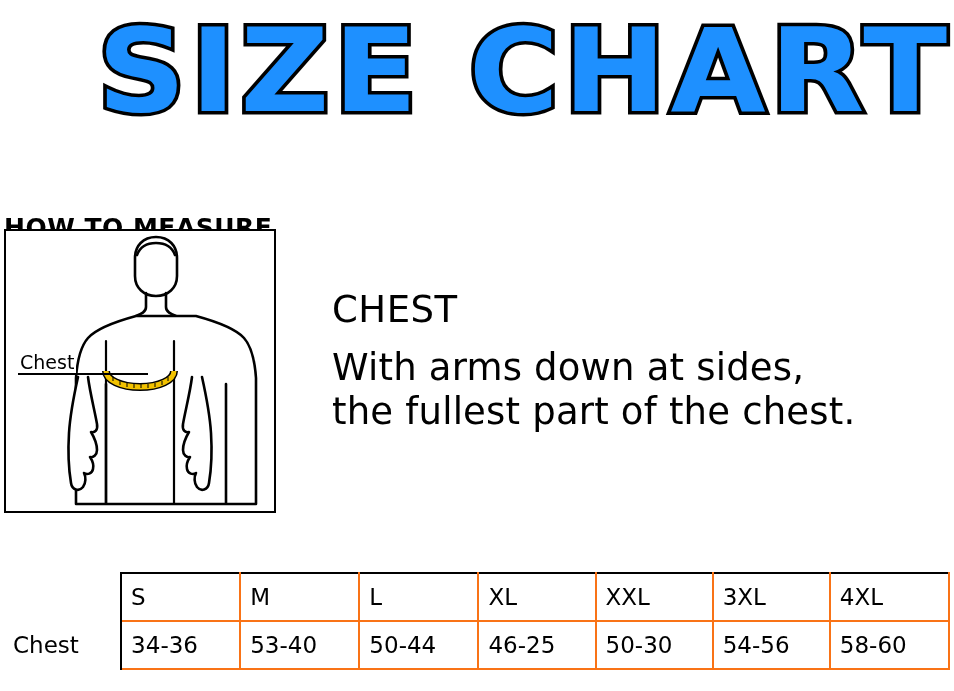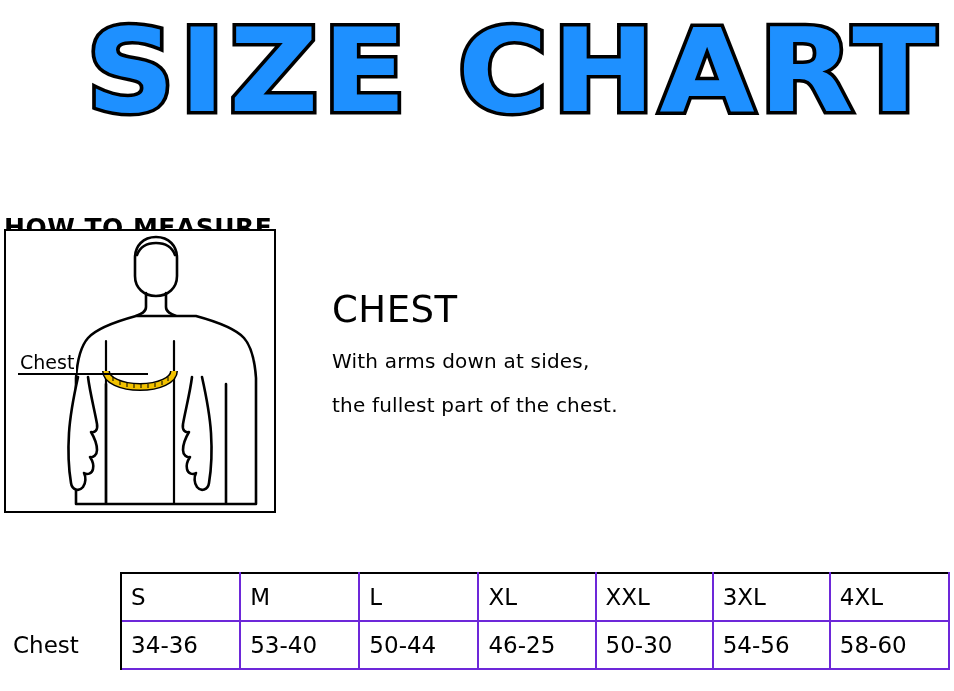--- a/index.html
+++ b/index.html
@@ -12,21 +12,21 @@
     height: 691px;
     position: relative;
     font-family: "Liberation Sans", sans-serif;
     color: #000000;
     overflow: hidden;
   }
 
   
   .title-wrap {
     position: absolute;
-    left: 4px;
+    left: 15px;
     top: 0;
     width: 820px;
     height: 148px;
   }
   .title-text {
     position: absolute;
     left: 8px;
     top: -4px;
     width: 946px;
     font-family: "DejaVu Sans", sans-serif;
@@ -99,40 +99,40 @@
     width: 614px;
   }
   .desc-title {
     font-family: "DejaVu Sans", sans-serif;
     font-size: 37px;
     line-height: 46px;
     letter-spacing: 0.5px;
   }
   .desc-body {
     font-family: "DejaVu Sans", sans-serif;
-    font-size: 20px;
+    font-size: 37px;
     line-height: 44px;
     letter-spacing: 0.2px;
-    margin-top: 6px;
+    margin-top: 13px;
   }
 
   
   .table-wrap {
     position: absolute;
     left: 4px;
     top: 572px;
     width: 946px;
   }
   table.size-table {
     border-collapse: collapse;
     width: 946px;
     table-layout: fixed;
   }
   table.size-table td {
-    border: 2px solid #6d28d9;
+    border: 2px solid #f97316;
     height: 46px;
     font-family: "DejaVu Sans", sans-serif;
     font-size: 23px;
     padding: 0 0 0 9px;
     vertical-align: middle;
     background: #ffffff;
   }
   table.size-table td.corner,
   table.size-table td.rowhead {
     border-left: none;

